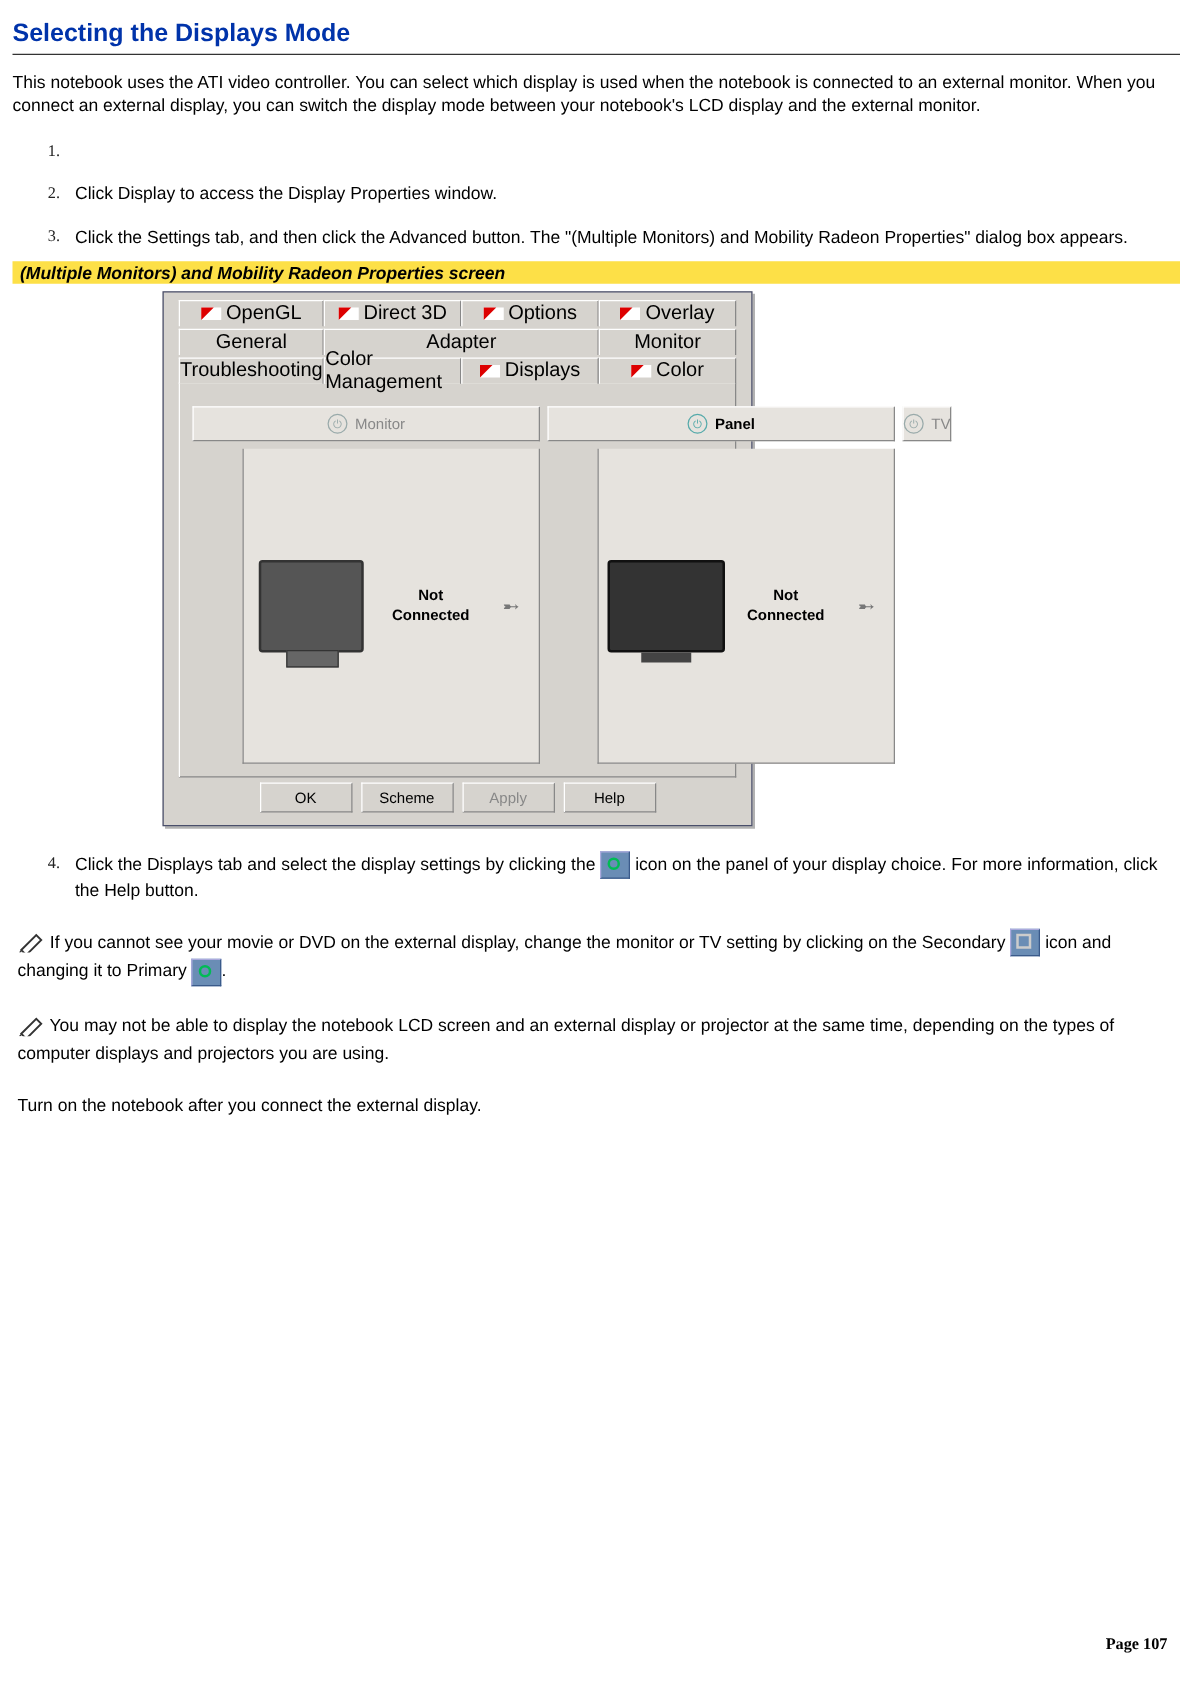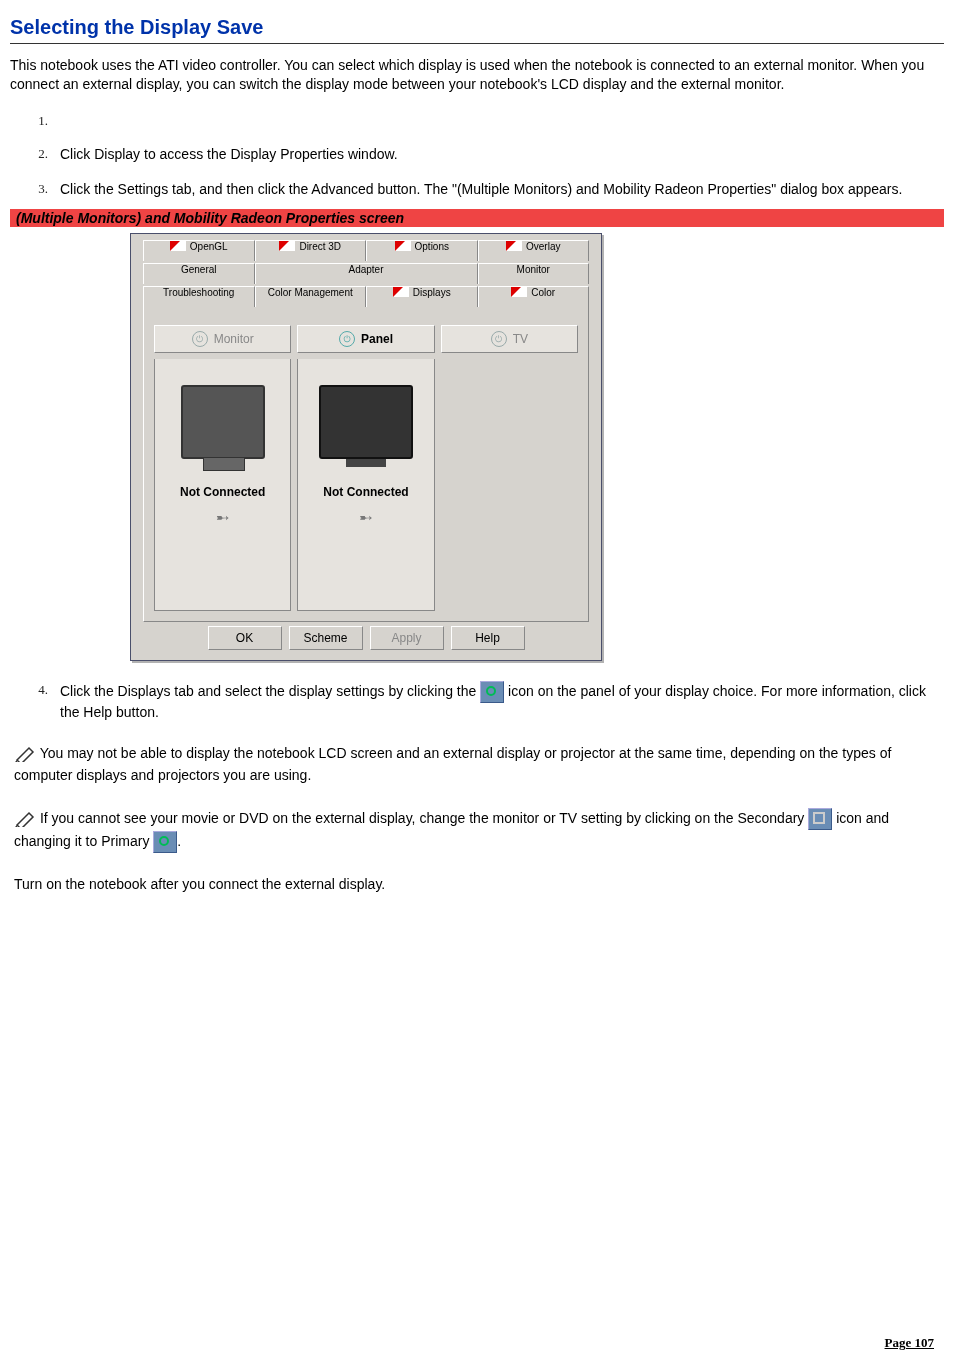--- a/index.html
+++ b/index.html
@@ -47,21 +47,21 @@
     color: #222;
     flex: 0 0 20px;
   }
   .ol-step .body {
     flex: 1;
   }
   .fig-caption {
     font-weight: bold;
     font-style: italic;
     font-size: 14px;
-    background: #ef4444;
+    background: #fde047;
     padding: 1px 6px;
   }
 
   .note {
     font-size: 14px;
     line-height: 1.6;
     padding: 10px 4px;
   }
   .note-icon {
     display: inline-flex;
@@ -75,25 +75,24 @@
     display: block;
   }
   .inline-icon {
     display: inline-block;
     vertical-align: middle;
   }
 
   .page-num {
     position: absolute;
     right: 20px;
-    bottom: 0;
+    bottom: 28px;
     font-family: "Times New Roman", serif;
     font-size: 13px;
     font-weight: bold;
-    text-decoration: underline;
   }
 
   
   .win-dialog {
     width: 470px;
     margin: 6px 0 14px 120px;
     box-shadow: 2px 2px 0 rgba(0,0,0,0.3);
     border: 1px solid #4a4f6b;
     font-family: Tahoma, Verdana, sans-serif;
     font-size: 12px;
@@ -140,24 +139,25 @@
     grid-template-columns: repeat(4, 1fr);
     row-gap: 2px;
   }
   .tab-item {
     border: 1px solid #888;
     border-bottom: none;
     border-top-color: #fff;
     border-left-color: #fff;
     background: #d6d3ce;
     display: flex;
+    align-items: center;
     justify-content: center;
     gap: 4px;
     height: 20px;
-    font-size: 10px;
+    font-size: 16px;
     color: #000;
   }
   .tab-item.active {
     background: #d6d3ce;
     font-weight: normal;
     position: relative;
   }
   .ati-badge {
     display: inline-block;
     width: 16px;
@@ -279,25 +279,26 @@
     justify-content: center;
     font-size: 9px;
     color: #9aa;
   }
   .target-panel {
     border: 1px solid #888;
     border-top: none;
     background: #e6e3de;
     height: 235px;
     display: flex;
-    flex-direction: column;
+    flex-direction: row;
     align-items: center;
     justify-content: flex-start;
     padding: 8px 4px;
     gap: 8px;
+    margin-left: 40px;
   }
   .shot {
     width: 110px;
     height: 110px;
     display: flex;
     align-items: center;
     justify-content: center;
   }
   .crt {
     width: 80px;
@@ -411,21 +412,21 @@
     justify-content: center;
     gap: 7px;
     padding-top: 4px;
   }
 </style>
 </head>
 <body>
 
 <div class="page">
 
-  <div class="section-title">Selecting the Display Save</div>
+  <div class="section-title">Selecting the Displays Mode</div>
 
   <div class="intro">This notebook uses the ATI video controller. You can select which display is used when the notebook is connected to an external monitor. When you connect an external display, you can switch the display mode between your notebook's LCD display and the external monitor.</div>
 
   <div class="ol-step">
     <div class="num">1.</div>
   </div>
   <div class="ol-step">
     <div class="num">2.</div>
     <div class="body">Click Display to access the Display Properties window.</div>
   </div>
@@ -525,41 +526,41 @@
     </div>
   </div>
 
   <div class="ol-step">
     <div class="num">4.</div>
     <div class="body">
       <span>Click the Displays tab and select the display settings by clicking the </span>
       <span class="inline-icon ps-btn primary"></span>
       <span> icon on the panel of your display choice. For more information, click the Help button.</span>
     </div>
-  </div>
-
-  <div class="note">
-    <span class="note-icon">
-      <svg width="20" height="16" viewBox="0 0 20 16">
-          <path d="M2 14 L14 2 L18 6 L6 18 Z" fill="none" stroke="#333" stroke-width="1.5"></path>
-          <path d="M2 14 L0 16 L2 16 Z" fill="#333"></path>
-        </svg>
-    </span>
-    <span>    You may not be able to display the notebook LCD screen and an external display or projector at the same time, depending on the types of computer displays and projectors you are using.</span>
   </div>
 
   <div class="note">
     <span class="note-icon">
       <svg width="20" height="16" viewBox="0 0 20 16">
           <path d="M2 14 L14 2 L18 6 L6 18 Z" fill="none" stroke="#333" stroke-width="1.5"></path>
           <path d="M2 14 L0 16 L2 16 Z" fill="#333"></path>
         </svg>
     </span>
     <span> If you cannot see your movie or DVD on the external display, change the monitor or TV setting by clicking on the Secondary </span>
     <span class="inline-icon ps-btn secondary"></span>
     <span> icon and changing it to Primary </span>
     <span class="inline-icon ps-btn primary"></span>.
   </div>
 
+  <div class="note">
+    <span class="note-icon">
+      <svg width="20" height="16" viewBox="0 0 20 16">
+          <path d="M2 14 L14 2 L18 6 L6 18 Z" fill="none" stroke="#333" stroke-width="1.5"></path>
+          <path d="M2 14 L0 16 L2 16 Z" fill="#333"></path>
+        </svg>
+    </span>
+    <span>    You may not be able to display the notebook LCD screen and an external display or projector at the same time, depending on the types of computer displays and projectors you are using.</span>
+  </div>
+
   <div class="note">Turn on the notebook after you connect the external display.</div>
 
   <div class="page-num">Page 107</div>
 </div>
 
 </body></html>

